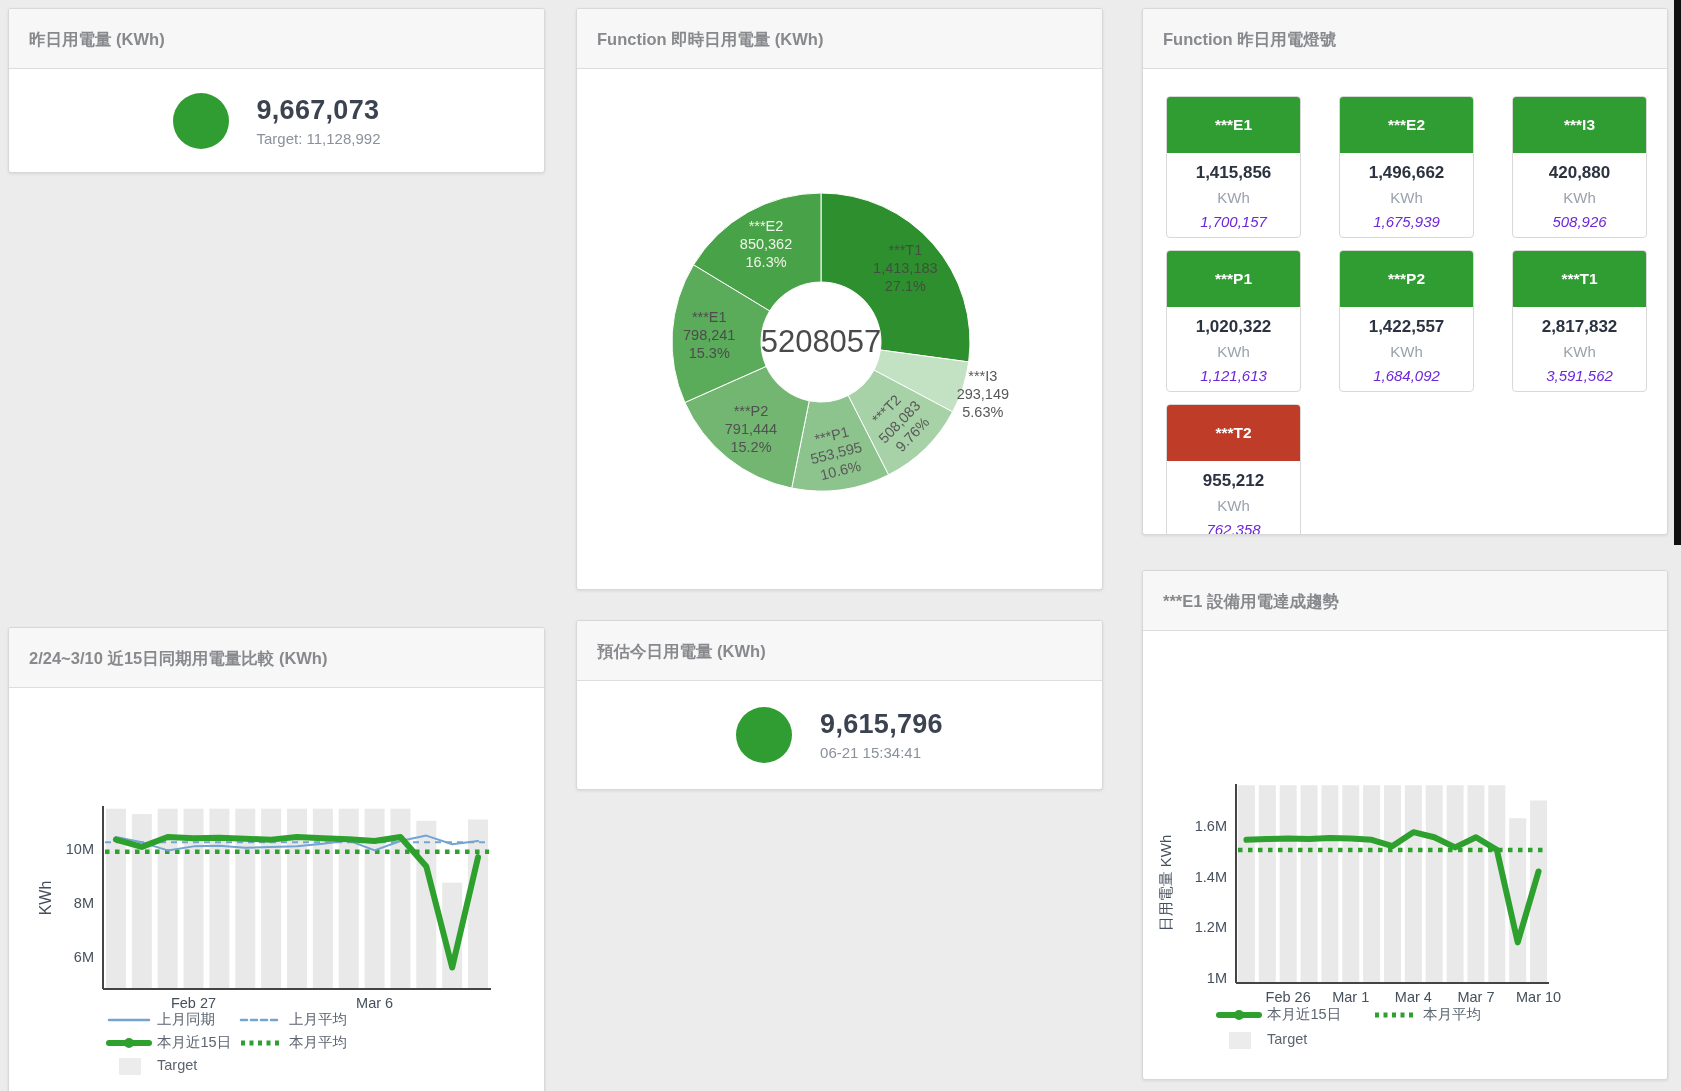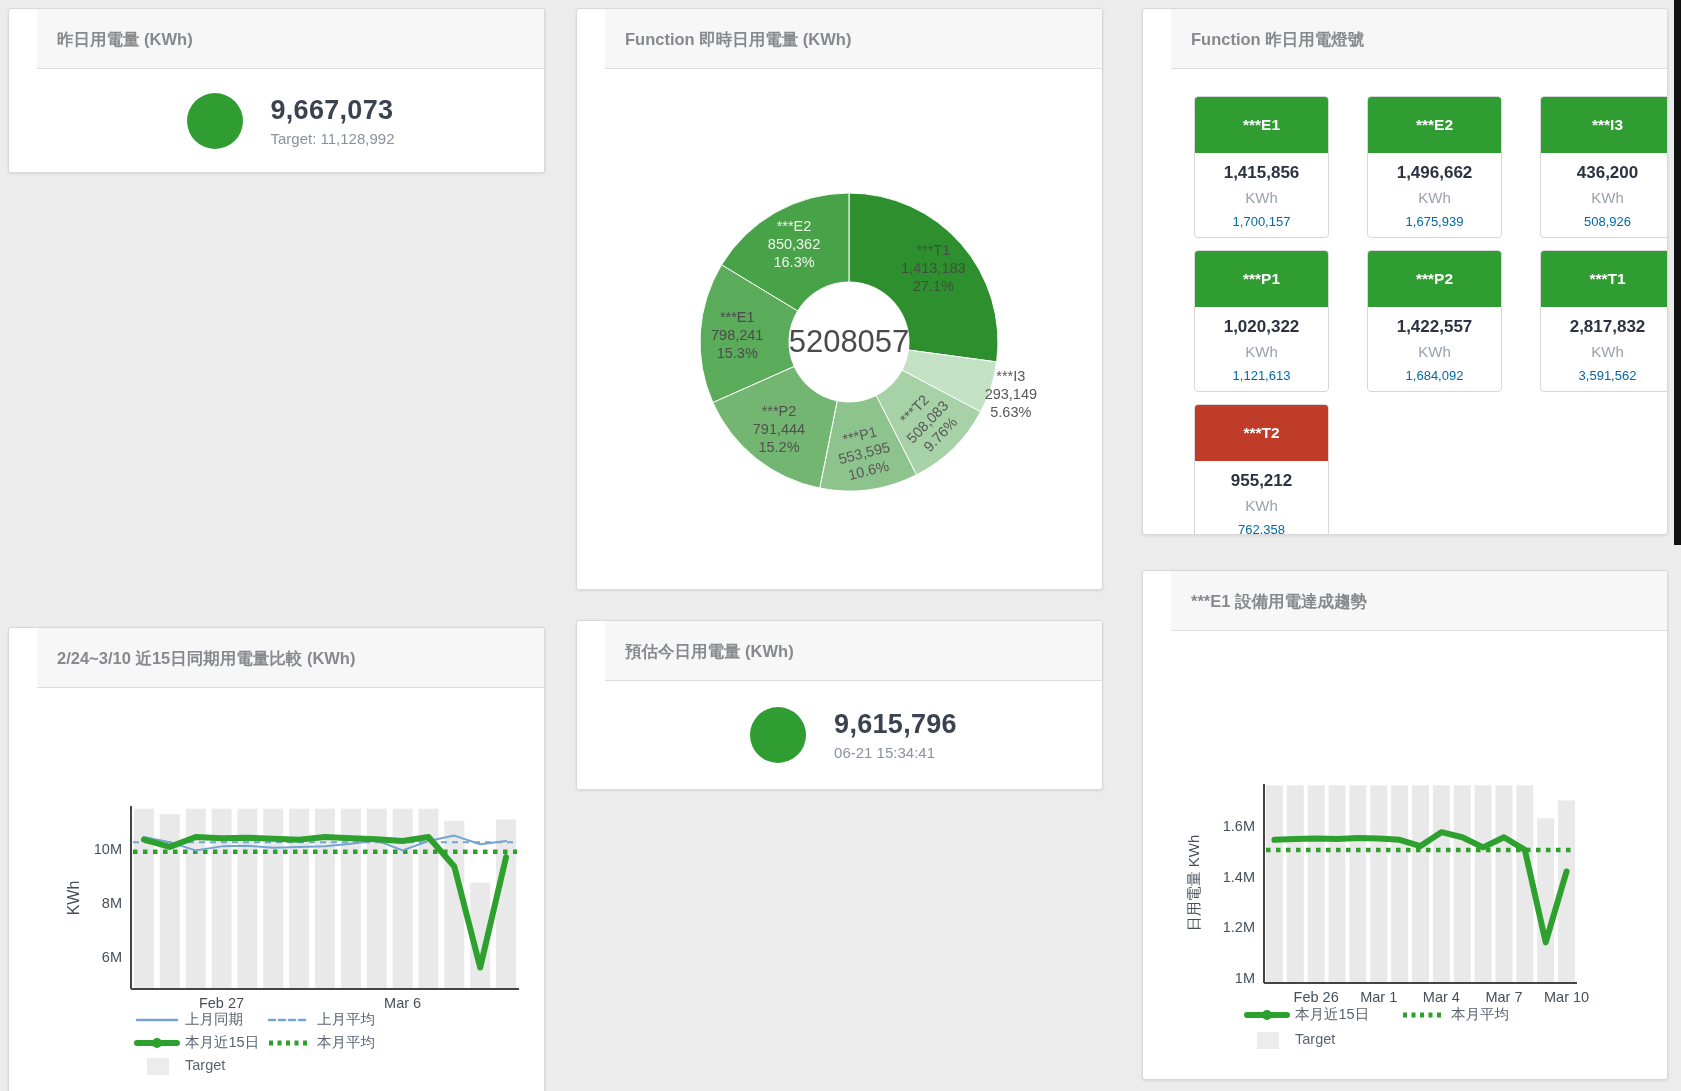--- a/index.html
+++ b/index.html
@@ -1,19 +1,19 @@
 <!DOCTYPE html>
 <html><head>
 <meta charset="utf-8">
 <style>
   * { margin:0; padding:0; box-sizing:border-box; }
   body { font-family:"Liberation Sans","DejaVu Sans",sans-serif; }
   .page { position:relative; width:1681px; height:1091px; background:#ececec; overflow:hidden; }
   .card { position:absolute; background:#fff; border:1px solid #d8d8d8; border-radius:3px;
-          box-shadow:0 1px 3px rgba(0,0,0,.09); overflow:hidden;padding-left:28px; }
+          box-shadow:0 1px 3px rgba(0,0,0,.09); overflow:hidden; }
   .card-header { height:60px; line-height:60px; padding:0 20px; background:#f7f7f7;
                  border-bottom:1px solid #dedede; }
   .card-header h2 { font-size:16.5px; font-weight:bold; color:#87898c; line-height:60px;
                     white-space:nowrap; overflow:hidden; }
   .stat-body { display:flex; align-items:center; justify-content:center; gap:28px;
                height:calc(100% - 60px); }
   .circle { width:56px; height:56px; border-radius:50%; display:flex; align-items:center;
             justify-content:center; flex:0 0 auto; }
   .circle.green { background:#2f9d32; }
   .circle.red { background:#c03a23; }
@@ -26,21 +26,21 @@
                 column-gap:38px; row-gap:12px; }
   .tile { width:135px; height:142px; border:1px solid #d8d8d8; border-radius:4px;
           overflow:hidden; background:#fff; }
   .tile-head { height:56px; line-height:56px; text-align:center; color:#fff;
                font-size:15.5px; font-weight:bold; }
   .tile.green .tile-head { background:#2f9d32; }
   .tile.red .tile-head { background:#bf3c28; }
   .tile-body { text-align:center; padding-top:7px; }
   .tile-value { font-size:17px; font-weight:bold; color:#2b3340; line-height:26px; }
   .tile-unit { font-size:15px; color:#9aa2ac; line-height:24px; }
-  .tile-target { font-size:13px; color:#0369a1; line-height:24px; }
+  .tile-target { font-size:15px; color:#6d28d9; line-height:24px;font-style:italic; }
   .chart-svg { display:block; }
   svg text { font-family:"Liberation Sans","DejaVu Sans",sans-serif; }
   .scrollbar-track { position:absolute; right:0; top:0; width:7px; height:1091px; }
   .scrollbar-thumb { position:absolute; right:0; top:0; width:7px; height:545px; background:#111; }
 </style>
 </head>
 <body>
 
 <div class="page">
 
@@ -158,21 +158,21 @@
         <div class="tile-head">***E2</div>
         <div class="tile-body">
           <div class="tile-value">1,496,662</div>
           <div class="tile-unit">KWh</div>
           <div class="tile-target">1,675,939</div>
         </div>
       </div>
       <div class="tile green">
         <div class="tile-head">***I3</div>
         <div class="tile-body">
-          <div class="tile-value">436,200</div>
+          <div class="tile-value">420,880</div>
           <div class="tile-unit">KWh</div>
           <div class="tile-target">508,926</div>
         </div>
       </div>
       <div class="tile green">
         <div class="tile-head">***P1</div>
         <div class="tile-body">
           <div class="tile-value">1,020,322</div>
           <div class="tile-unit">KWh</div>
           <div class="tile-target">1,121,613</div>

